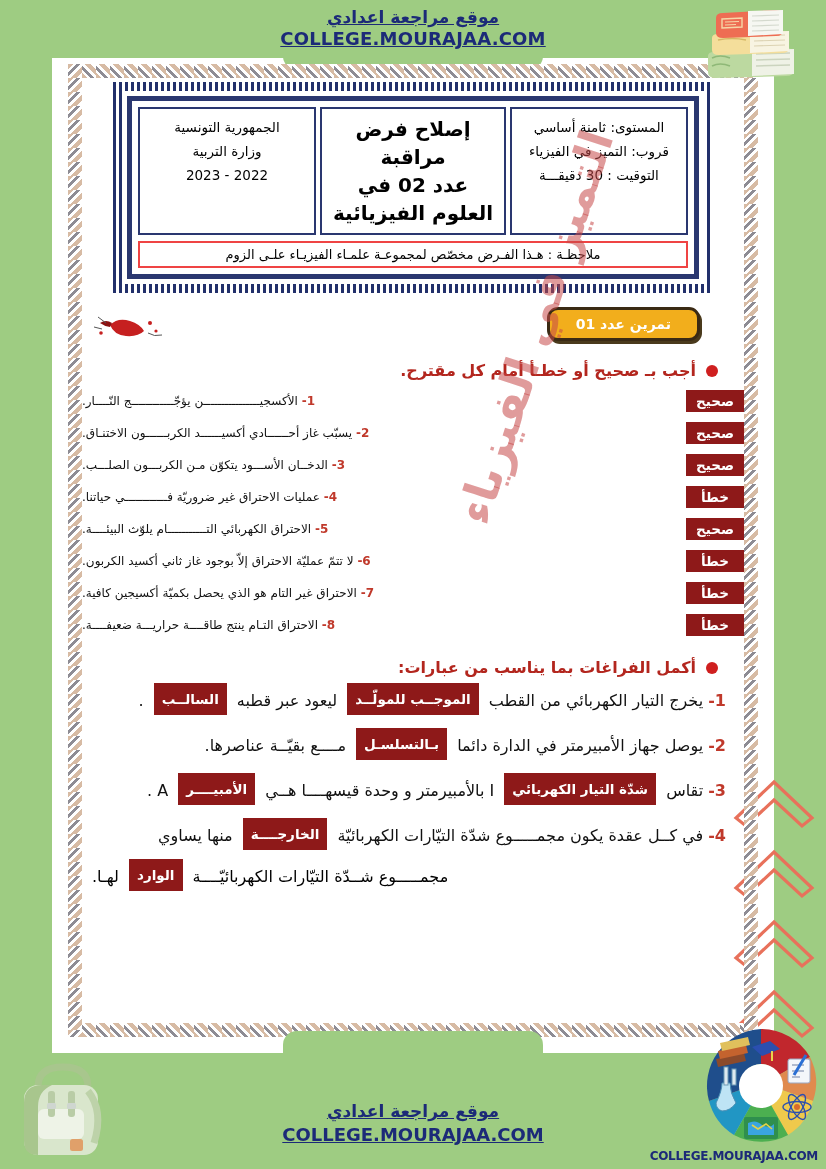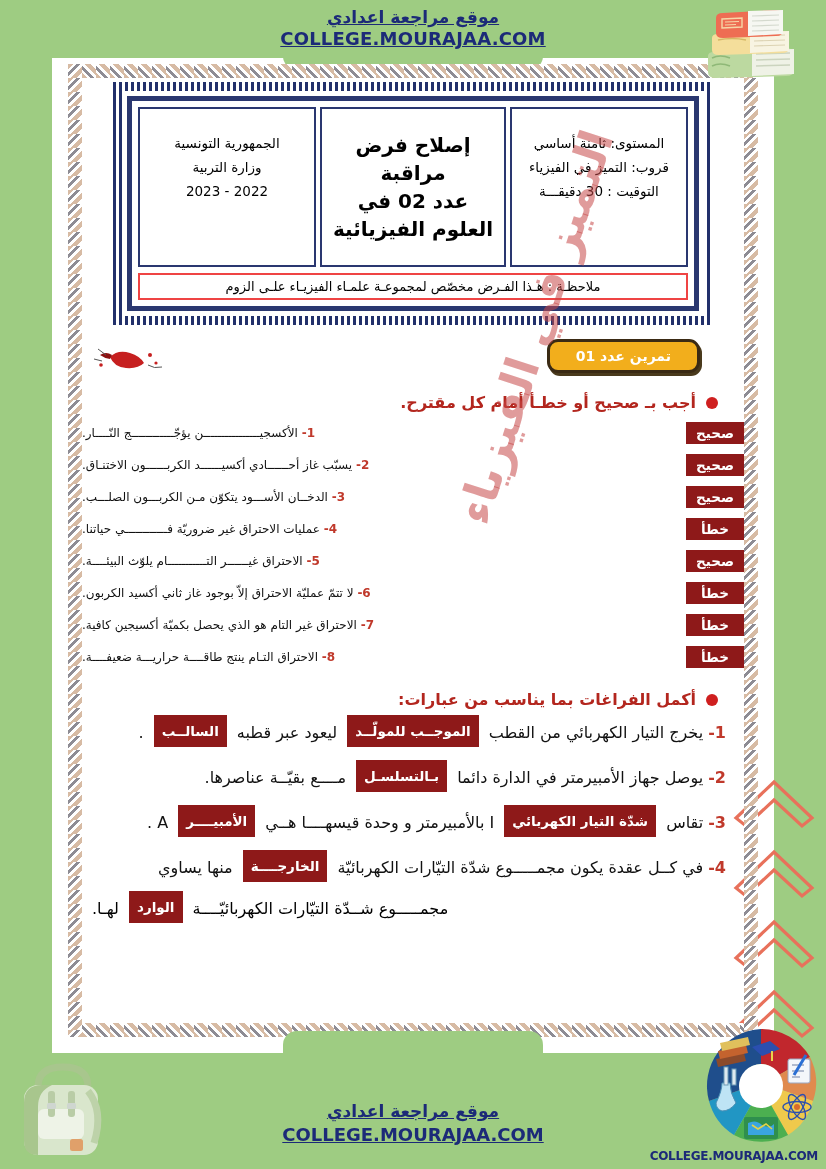--- a/index.html
+++ b/index.html
@@ -138,21 +138,21 @@
     background: #FFFFFF;
   }
   .title-row {
     display: flex;
     flex-direction: row;
     align-items: stretch;
     gap: 0;
   }
   .tcell {
     flex: 1;
-    padding: 22px 8px;
+    padding: 6px 8px;
     text-align: center;
     border: 2px solid #2A3770;
     margin: 2px;
     color: #000;
   }
   .tcell.middle { flex: 1.05; }
   .tcell .ln {
     font-size: 17px;
     line-height: 25px;
     direction: rtl;
@@ -470,21 +470,21 @@
       <span class="tf-text"><span class="num">3-</span> <span>الدخــان الأســـود يتكوّن مـن الكربـــون الصلـــب.</span></span>
     </div>
 
     <div class="tf-row">
       <span class="tf-ans">خطأ</span>
       <span class="tf-text"><span class="num">4-</span> <span>عمليات الاحتراق غير ضروريّة فــــــــــــي حياتنا.</span></span>
     </div>
 
     <div class="tf-row">
       <span class="tf-ans">صحيح</span>
-      <span class="tf-text"><span class="num">5-</span> <span>الاحتراق غيــــــر التـــــــــــام يلوّث البيئــــة.</span></span>
+      <span class="tf-text"><span class="num">5-</span> <span>الاحتراق الكهربائي التـــــــــــام يلوّث البيئــــة.</span></span>
     </div>
 
     <div class="tf-row">
       <span class="tf-ans">خطأ</span>
       <span class="tf-text"><span class="num">6-</span> <span>لا تتمّ عمليّة الاحتراق إلاّ بوجود غاز ثاني أكسيد الكربون.</span></span>
     </div>
 
     <div class="tf-row">
       <span class="tf-ans">خطأ</span>
       <span class="tf-text"><span class="num">7-</span> <span>الاحتراق غير التام هو الذي يحصل بكميّة أكسيجين كافية.</span></span>

